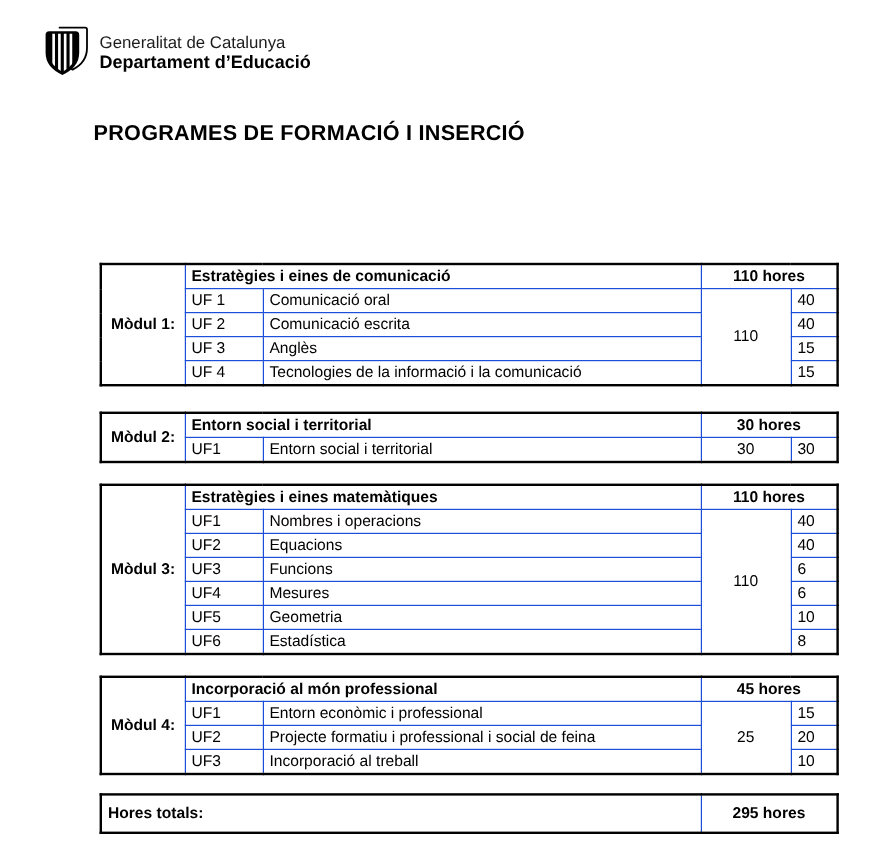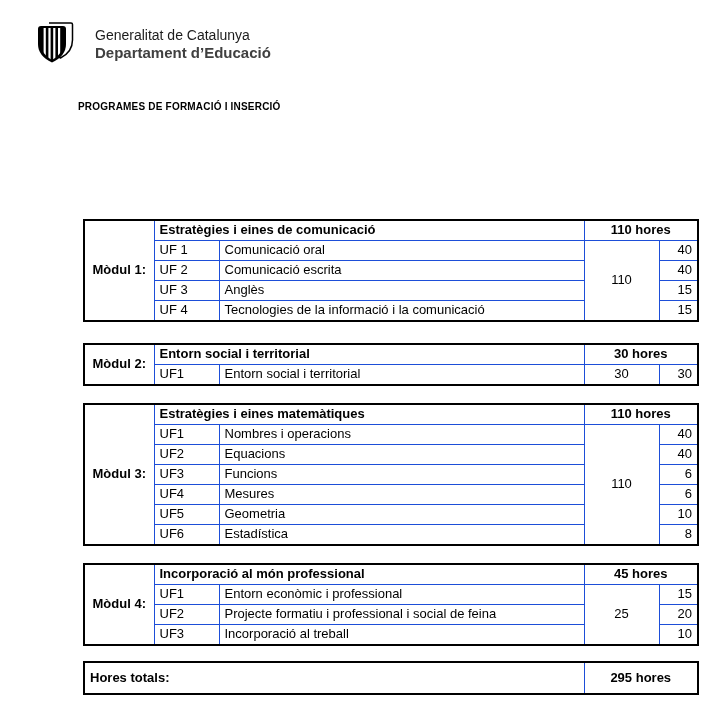--- a/index.html
+++ b/index.html
@@ -4,41 +4,41 @@
 <style>
   html,body{margin:0;padding:0;background:#fff;}
   .page{
     position:relative;width:728px;height:712px;background:#ffffff;
     font-family:"Liberation Sans","DejaVu Sans",sans-serif;color:#000;
     overflow:hidden;
   }
   
   .logo{position:absolute;left:35px;top:21px;display:flex;align-items:flex-start;}
   .logo svg{display:block;}
-  .logo-text{margin-left:20px;padding-top:6px;line-height:1.22;}
+  .logo-text{margin-left:8px;padding-top:6px;line-height:1.22;}
   .logo-org{font-size:14px;color:#1c1c1c;}
-  .logo-dept{font-size:15px;font-weight:bold;color:#404040;}
+  .logo-dept{font-size:15px;font-weight:bold;color:#000000;}
   
-  .doc-title{position:absolute;left:78px;top:101px;font-size:10px;font-weight:bold;letter-spacing:.2px;}
+  .doc-title{position:absolute;left:78px;top:101px;font-size:18px;font-weight:bold;letter-spacing:.2px;}
   .section-heading{position:absolute;left:78px;top:178px;font-size:13.5px;font-weight:bold;}
   .section-heading .num{margin-right:9px;}
   
   table.mtable{
     position:absolute;left:83px;border-collapse:collapse;table-layout:fixed;
     border:2px solid #000;
   }
   table.mtable td{
     border:1px solid #1d4ed8;font-size:13px;padding:0 5px;height:19px;
     line-height:1.1;overflow:hidden;white-space:nowrap;vertical-align:middle;
   }
   td.modul{font-weight:bold;text-align:center;vertical-align:middle;padding:0 2px;margin-left:40px;}
   td.ttl{font-weight:bold;}
   td.tot{font-weight:bold;text-align:center;padding:0 2px;}
   td.ctr{text-align:center;padding:0 2px;}
-  td.hrs{text-align:right;padding:0 2px;}
+  td.hrs{text-align:left;padding:0 2px;}
   table.totals td{height:30px;font-weight:bold;}
   table.totals td.val{text-align:center;border-radius:11px;}
 </style>
 </head>
 <body>
 
 <div class="page">
 
   <div class="logo">
     <svg width="40" height="43" viewBox="0 0 40 43" aria-hidden="true">

